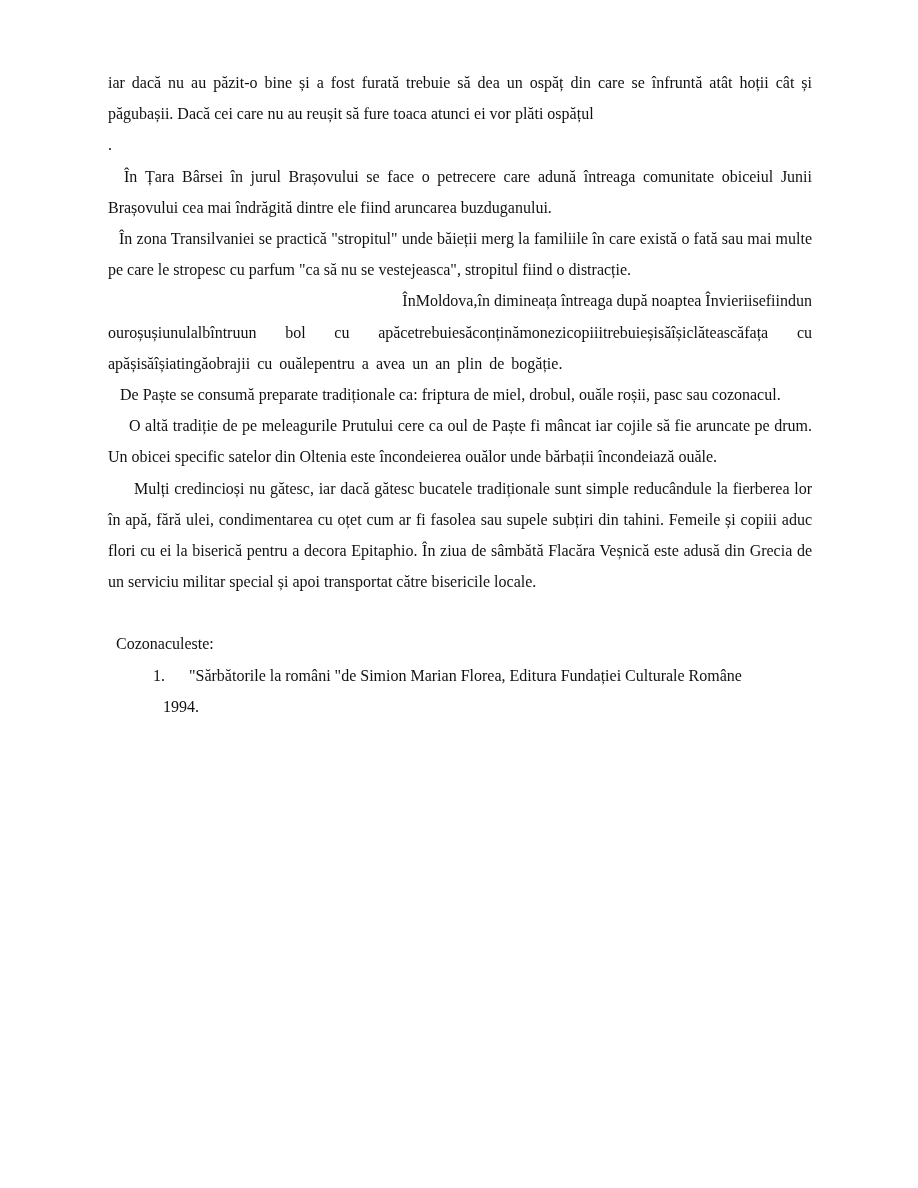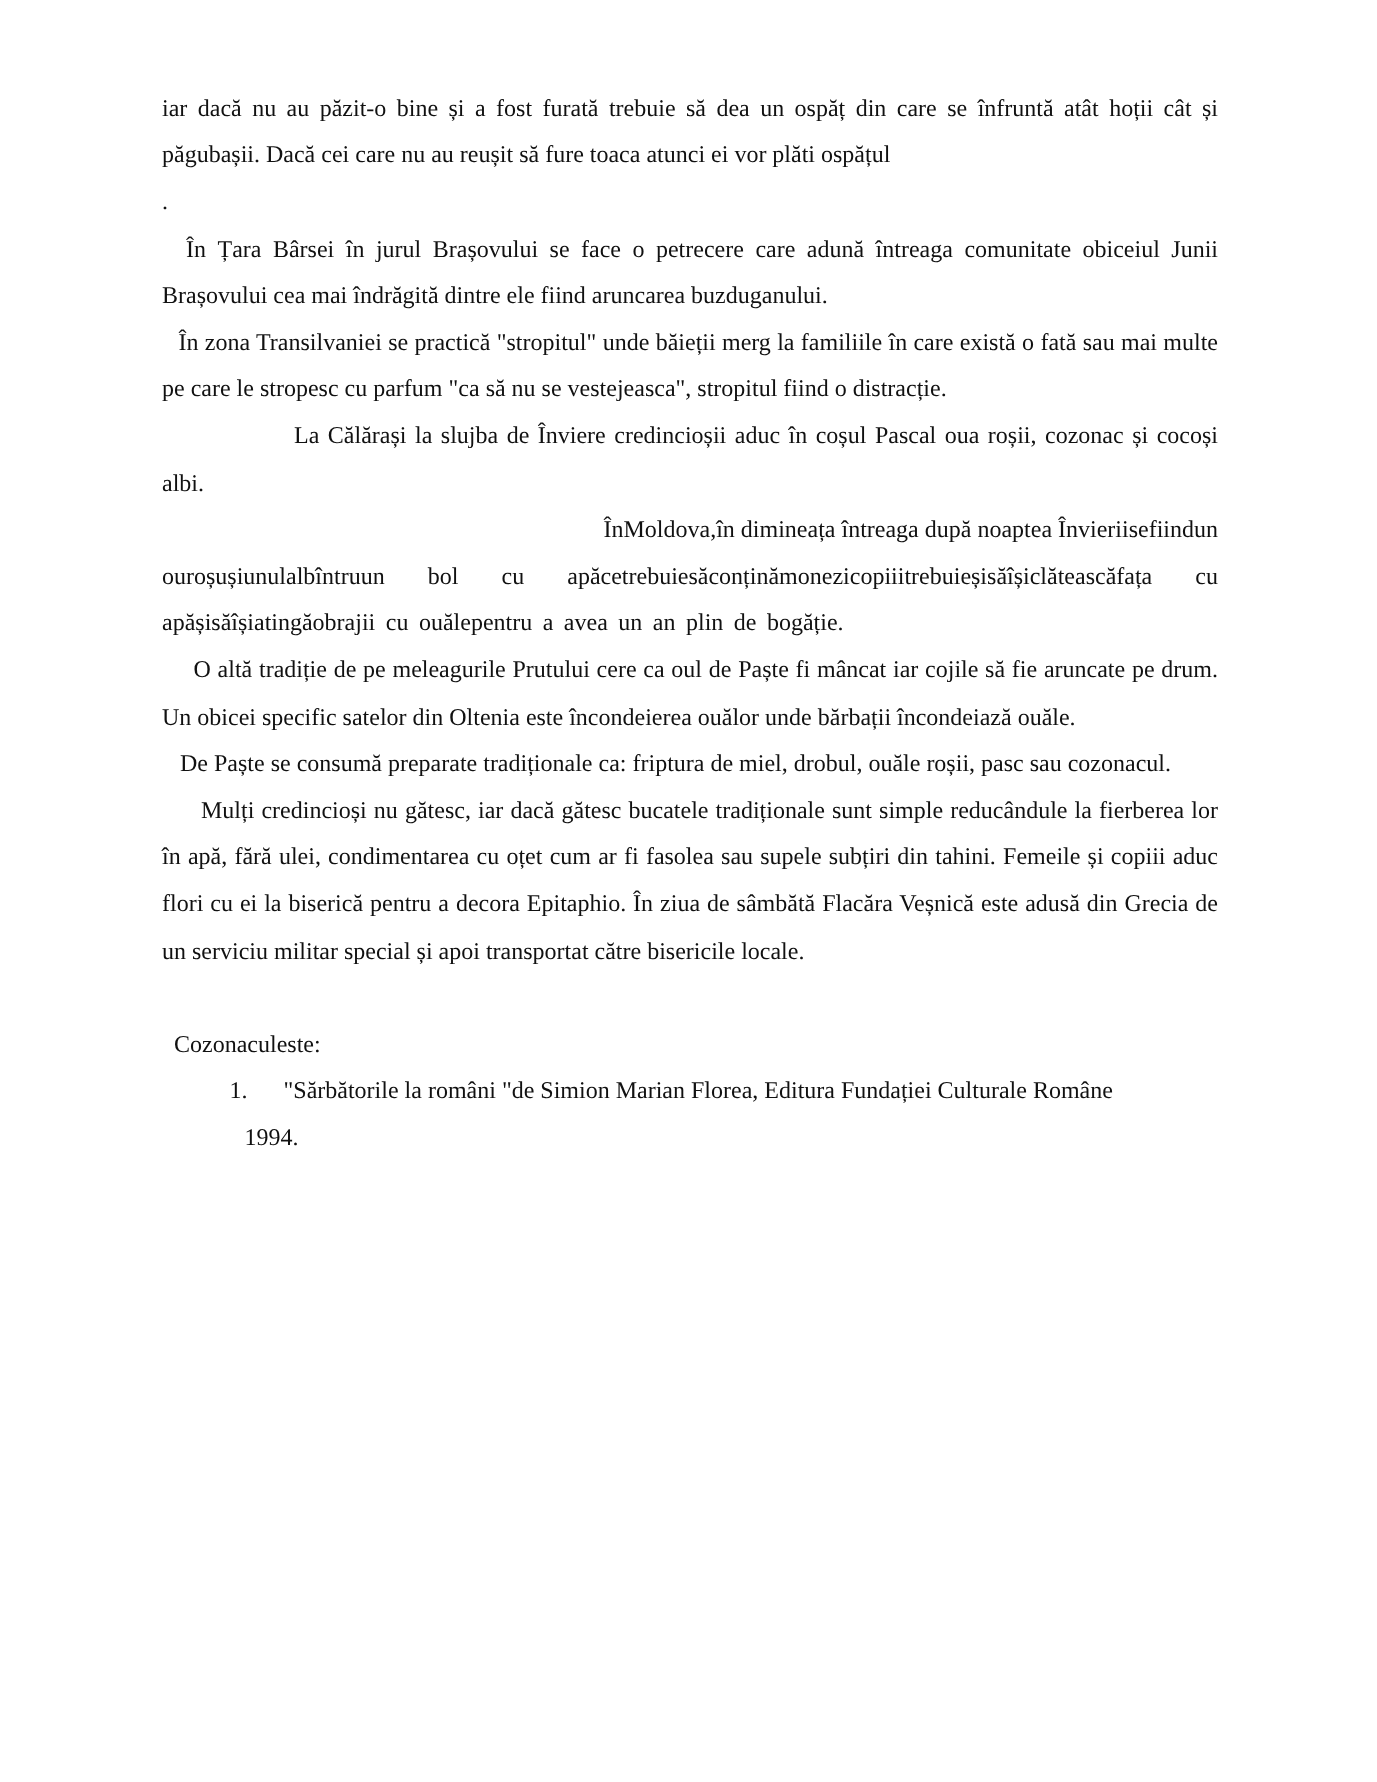--- a/index.html
+++ b/index.html
@@ -1,18 +1,18 @@
 <!DOCTYPE html>
 <html><head>
 <meta charset="utf-8">
 <style>
   html, body { margin: 0; padding: 0; background: #ffffff; }
   body { width: 918px; height: 1188px; position: relative; overflow: hidden; }
   .page {
-    position: absolute; left: 108px; top: 57px; width: 704px;
+    position: absolute; left: 108px; top: 67px; width: 704px;
     font-family: "Liberation Serif", "DejaVu Serif", serif;
     font-size: 16px; line-height: 31.2px; color: #111;
   }
   .p { margin: 0; text-align: justify; }
   .left { text-align: left; }
   .dot { margin: 0; line-height: 31.2px; }
   .ind1 { text-indent: 11px; }
   .ind2 { text-indent: 16px; }
   .ind3 { text-indent: 88px; }
   .ind5 { text-indent: 21px; }
@@ -26,36 +26,35 @@
   .bib-cont { display: block; margin-left: -26px; }
 </style>
 </head>
 <body>
 
 <div class="page">
   <p class="p">iar dacă nu au păzit-o bine și a fost furată trebuie să dea un ospăț din care se înfruntă atât hoții cât și păgubașii. Dacă cei care nu au reușit să fure toaca atunci ei vor plăti ospățul</p>
   <p class="dot">.</p>
   <p class="p ind2">În Țara Bârsei în jurul Brașovului se face o petrecere care adună întreaga comunitate obiceiul Junii Brașovului cea mai îndrăgită dintre ele fiind aruncarea buzduganului.</p>
   <p class="p ind1">În zona Transilvaniei se practică "stropitul" unde băieții merg la familiile în care există o fată sau mai multe pe care le stropesc cu parfum "ca să nu se vestejeasca", stropitul fiind o distracție.</p>
-  <p class="p ind3">La Călărași la slujba de Înviere credincioșii aduc în coșul Pascal oua roșii, cozonac și cocoși albi.</p>
 
   <div>
     <div class="moldova-first">
       <span>În</span>
       <span>Moldova,</span>
       <span>în dimineața întreaga după noaptea Învierii</span>
       <span>se</span>
       <span>fiind</span>
       <span>un</span>
     </div>
     <p class="p" style="word-spacing:3px;">ouroșușiunulalbîntruun bol cu apăcetrebuiesăconținămonezicopiiitrebuieșisăîșiclăteascăfața cu apășisăîșiatingăobrajii cu ouălepentru a avea un an plin de bogăție.</p>
   </div>
 
+  <p class="p left ind6">De Paște se consumă preparate tradiționale ca: friptura de miel, drobul, ouăle  roșii, pasc sau cozonacul.</p>
   <p class="p ind5">O altă tradiție de pe meleagurile Prutului cere ca oul de Paște fi mâncat iar cojile să fie aruncate pe drum. Un obicei specific satelor din Oltenia este încondeierea ouălor unde bărbații încondeiază ouăle.</p>
-  <p class="p left ind6">De Paște se consumă preparate tradiționale ca: friptura de miel, drobul, ouăle  roșii, pasc sau cozonacul.</p>
   <p class="p ind7">Mulți credincioși nu gătesc, iar dacă gătesc bucatele tradiționale sunt simple reducândule  la fierberea lor în apă, fără ulei, condimentarea cu oțet cum ar fi fasolea sau supele subțiri din tahini. Femeile și copiii aduc flori cu ei la biserică pentru a decora Epitaphio. În ziua de sâmbătă Flacăra Veșnică este adusă din Grecia de un serviciu militar special și apoi transportat către bisericile locale.</p>
 
   <p class="p left bib-title">Cozonaculeste:</p>
   <ol class="bib-list">
     <li class="bib-item">
       <span class="bib-num">1.</span>
       <span>"Sărbătorile la români "de Simion Marian Florea, Editura Fundației Culturale Române</span>
       <span class="bib-cont">1994.</span>
     </li>
   </ol>

